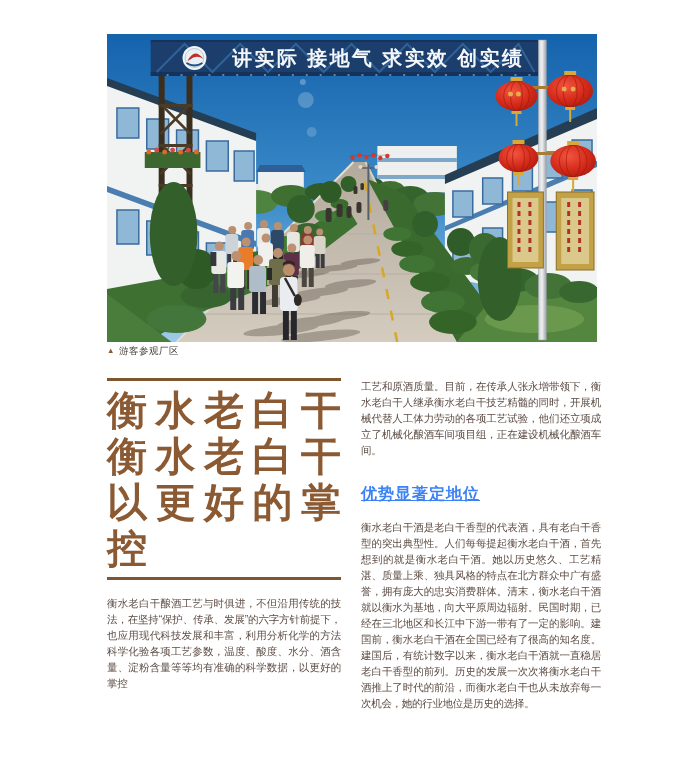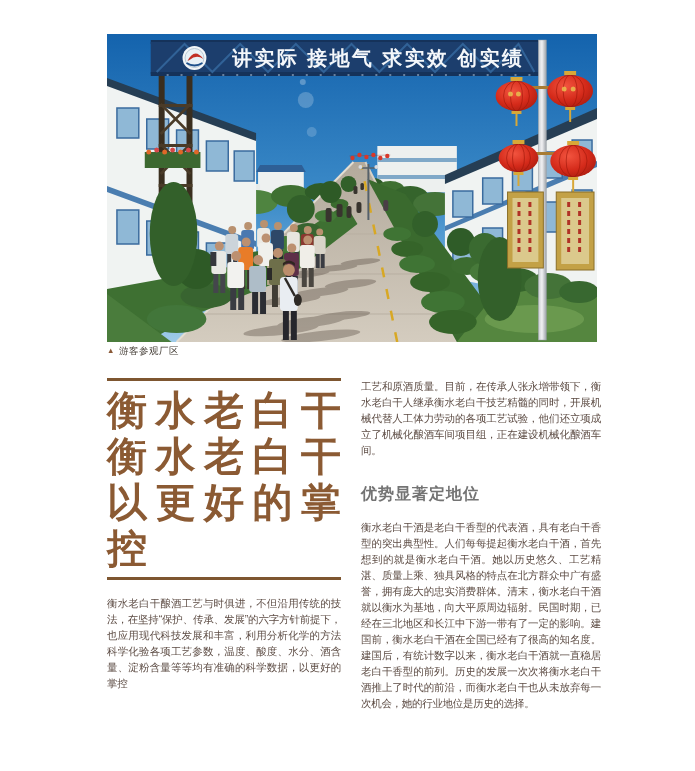--- a/index.html
+++ b/index.html
@@ -16,22 +16,22 @@
   .col-right{position:absolute;left:361px;top:376px;width:240px;}
   .rule{height:3px;background:#7e5630;}
   .title{margin:6px 0 0 0;}
   .title-line{display:block;font-size:40px;line-height:46px;font-weight:bold;color:#8b5a33;
     text-align:justify;text-align-last:justify;}
   .rule-bottom{margin-top:6px;}
   .body-text{font-size:10.5px;line-height:16px;letter-spacing:-0.3px;color:#5d4c44;
     text-align:justify;margin:15px 0 0 0;}
   .col-left .body-text.p1{margin-top:17px;}
   .col-right .body-text.first{margin-top:3px;font-family:Liberation Mono, monospace;}
-  .subheading{font-size:16px;line-height:20px;font-weight:bold;color:#737373;
-    margin:25px 0 12px 0;letter-spacing:1px;}
+  .subheading{font-size:16px;line-height:20px;font-weight:bold;color:#3b82f6;
+    margin:25px 0 12px 0;letter-spacing:1px;text-decoration:underline;}
   .banner-text{font-family:"Liberation Sans","DejaVu Sans",sans-serif;font-weight:bold;
     font-size:20px;fill:#f4f7fa;letter-spacing:2.5px;}
 </style>
 </head>
 <body>
 
 <div>
 
   <figure class="photo">
     <svg viewBox="0 0 493 308" preserveAspectRatio="none">

